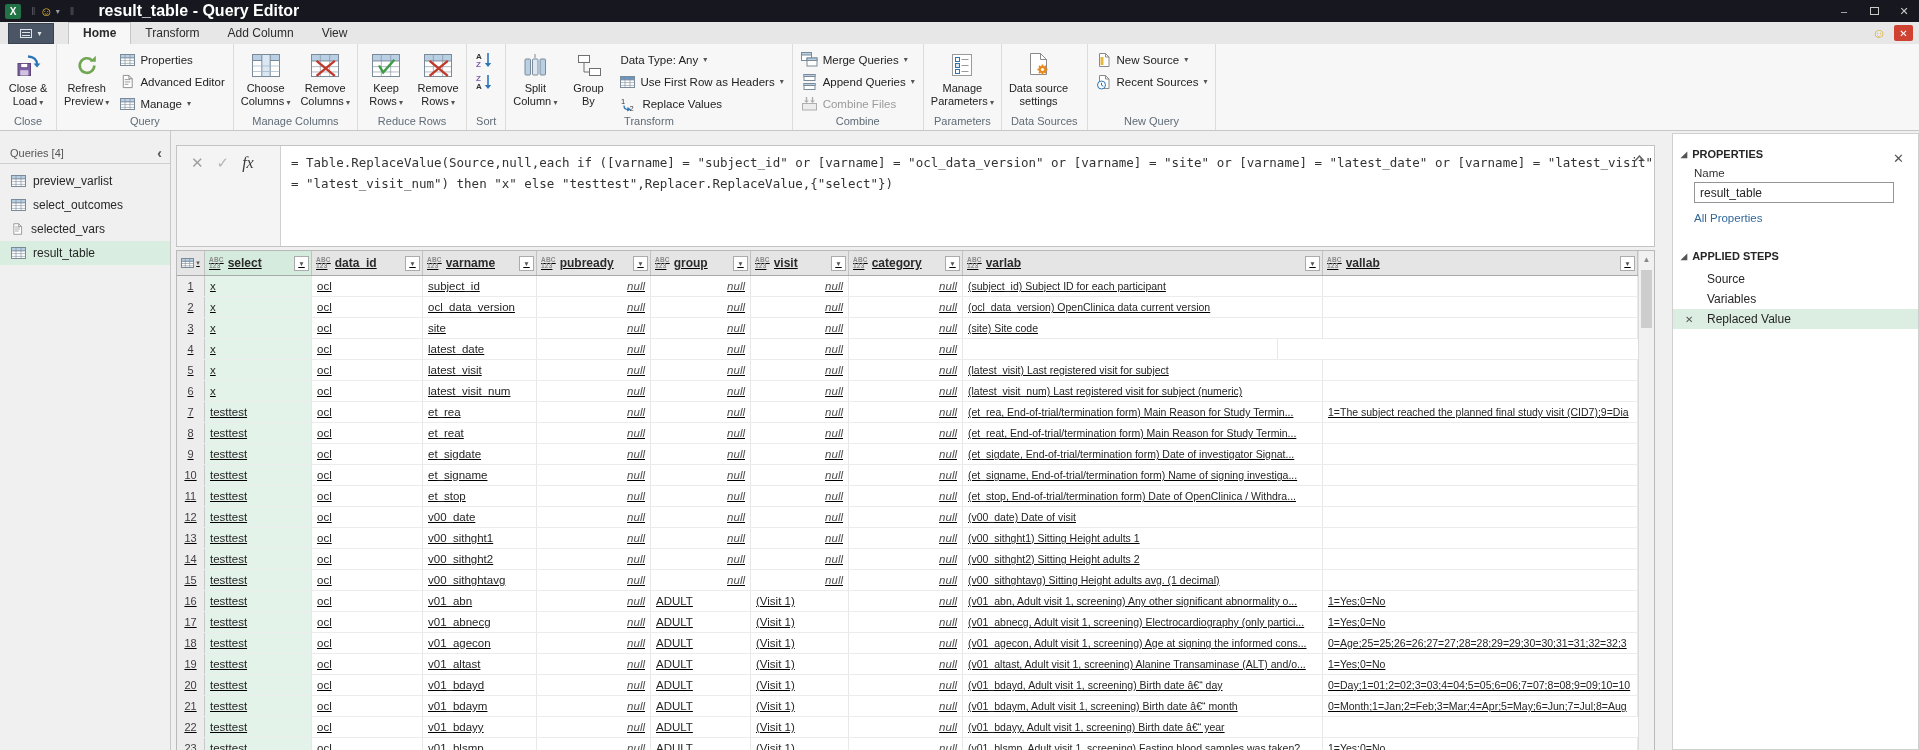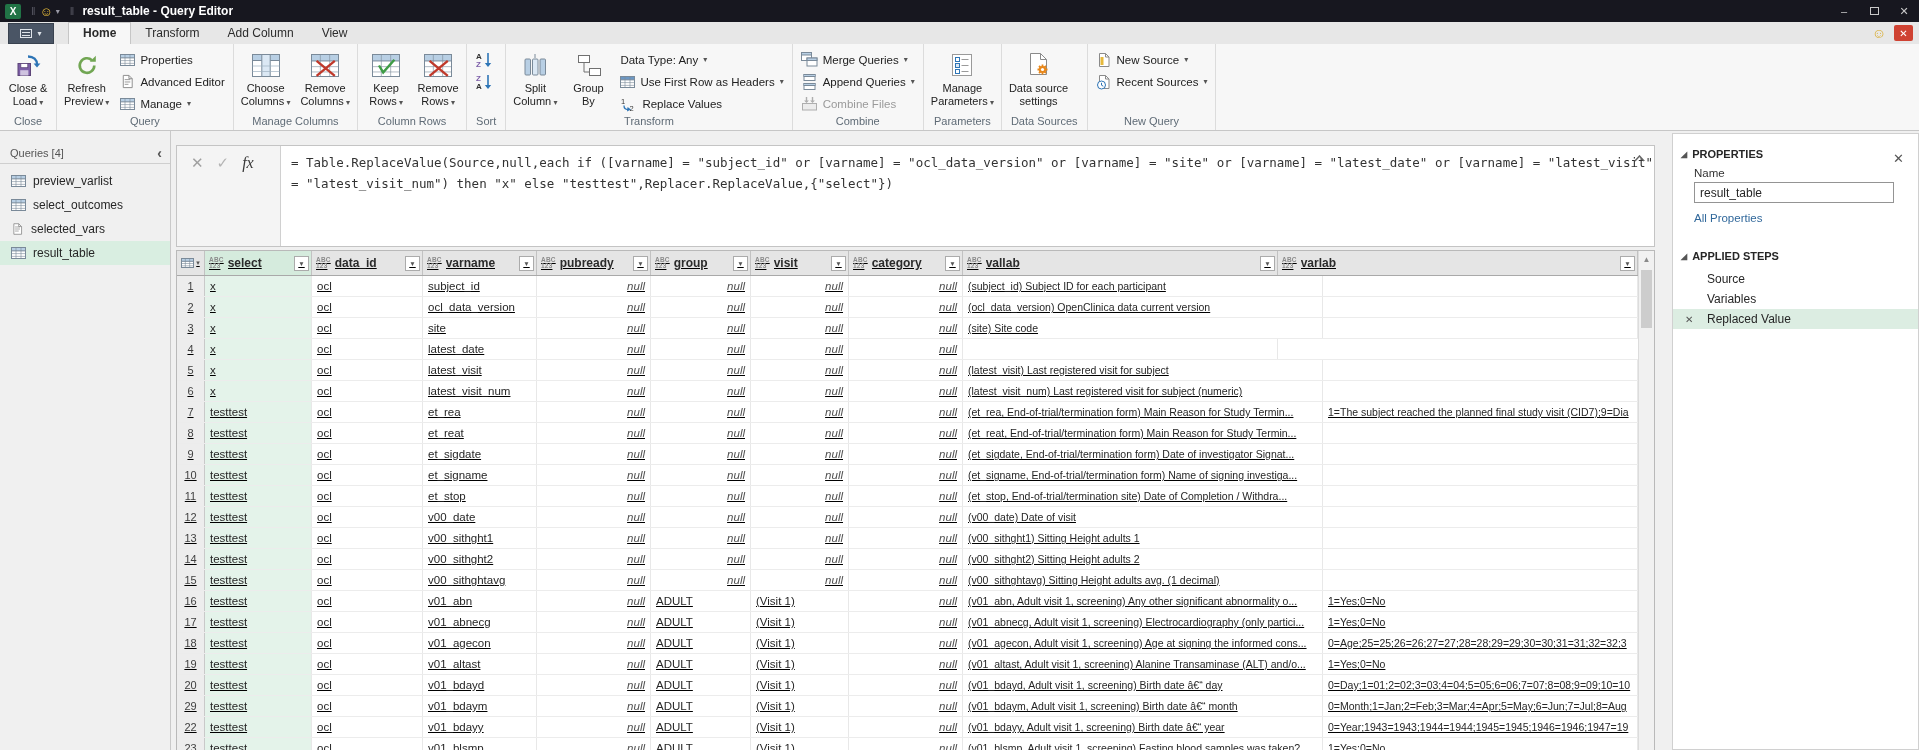--- a/index.html
+++ b/index.html
@@ -8,21 +8,21 @@
 
   
   .titlebar { position:absolute; left:0; top:0; width:1919px; height:22px;
               background:#17171f; color:#fff; display:flex; align-items:center; }
   .xl-icon { width:16px; height:15px; background:#217346; color:#fff; font-size:10px;
              font-weight:bold; display:flex; align-items:center; justify-content:center;
              margin:0 6px 0 5px; border-radius:2px; }
   .qat-sep { color:#5a5a66; font-size:11px; margin:0 4px; }
   .smiley { color:#f0c33c; font-size:13px; line-height:13px; }
   .qat-caret { color:#9a9aa6; font-size:8px; margin:0 6px 0 3px; }
-  .win-title { font-size:12px; font-weight:bold; color:#fff; margin-left:4px; }
+  .win-title { font-size:16px; font-weight:bold; color:#fff; margin-left:20px; }
   .win-btns { margin-left:auto; display:flex; height:22px; }
   .win-btn { width:30px; height:22px; display:flex; align-items:center; justify-content:center;
              color:#c9c9c9; font-size:11px; }
   .win-max-glyph { width:9px; height:8px; border:1px solid #c9c9c9; display:inline-block; }
 
   
   .tabrow { position:absolute; left:0; top:22px; width:1919px; height:22px;
             background:#e7e7e7; display:flex; align-items:flex-end; }
   .file-btn { width:46px; height:21px; margin:0 0 0 8px; background:#4a5565;
               border:1px solid #39424f; display:flex; align-items:center;
@@ -297,21 +297,21 @@
               <rect x="0.5" y="0.5" width="27" height="22" fill="#fff" stroke="#7a8a99"></rect>
               <rect x="0.5" y="0.5" width="27" height="6.44" fill="#b8cfe4" stroke="#7a8a99"></rect>
               <path d="M9.333333333333334 0.5V22.5 M18.666666666666668 0.5V22.5 M0.5 12.65H27.5 M0.5 17.94H27.5" stroke="#7a8a99" stroke-width="0.6" fill="none"></path>
               <path d="M5.6000000000000005 6.8999999999999995 L23.8 21.849999999999998 M23.8 6.8999999999999995 L5.6000000000000005 21.849999999999998" stroke="#c0392b" stroke-width="2.4" fill="none"></path>
             </svg>
           </div>
           <div class="blabel">Remove
 Rows<span class="caret"> ▾</span></div>
         </div>
       </div>
-      <div class="rgroup-label">Column Rows</div>
+      <div class="rgroup-label">Reduce Rows</div>
     </div>
     <div class="rgroup">
       <div class="rgroup-content">
         <div class="btn-stack">
           <div class="btn-small">
             <span>
               <svg width="18" height="17" viewBox="0 0 18 17">
                 <text x="1" y="8" font-size="8" font-weight="bold" fill="#333">A</text>
                 <text x="1" y="16" font-size="8" font-weight="bold" fill="#7b5ca8">Z</text>
                 <path d="M13 2v11" stroke="#2e75b6" stroke-width="1.6"></path>
@@ -620,36 +620,36 @@
         <span class="fbtn">▼</span>
       </div>
       <div class="hcell" style="width: 114px;">
         <span class="typ">
           <span>ABC</span>
           <span>123</span>
         </span>
         <span class="nm">category</span>
         <span class="fbtn">▼</span>
       </div>
+      <div class="hcell" style="width: 360px;">
+        <span class="typ">
+          <span>ABC</span>
+          <span>123</span>
+        </span>
+        <span class="nm">varlab</span>
+        <span class="fbtn">▼</span>
+      </div>
       <div class="hcell" style="width: 315px;">
         <span class="typ">
           <span>ABC</span>
           <span>123</span>
         </span>
         <span class="nm">vallab</span>
         <span class="fbtn">▼</span>
       </div>
-      <div class="hcell" style="width: 360px;">
-        <span class="typ">
-          <span>ABC</span>
-          <span>123</span>
-        </span>
-        <span class="nm">varlab</span>
-        <span class="fbtn">▼</span>
-      </div>
     </div>
   <div id="grows">
       <div class="grow">
         <div class="rnum">1</div>
         <div class="cell hl" style="width: 107px;">x</div>
         <div class="cell" style="width: 111px;">ocl</div>
         <div class="cell" style="width: 114px;">subject_id</div>
         <div class="cell nul" style="width: 114px;">null</div>
         <div class="cell nul" style="width: 100px;">null</div>
         <div class="cell nul" style="width: 98px;">null</div>
@@ -766,21 +766,21 @@
       </div>
       <div class="grow">
         <div class="rnum">11</div>
         <div class="cell hl" style="width: 107px;">testtest</div>
         <div class="cell" style="width: 111px;">ocl</div>
         <div class="cell" style="width: 114px;">et_stop</div>
         <div class="cell nul" style="width: 114px;">null</div>
         <div class="cell nul" style="width: 100px;">null</div>
         <div class="cell nul" style="width: 98px;">null</div>
         <div class="cell nul" style="width: 114px;">null</div>
-        <div class="cell lab" style="width: 360px;">(et_stop, End-of-trial/termination site) Date of Completion / Withdra...</div>
+        <div class="cell lab" style="width: 360px;">(et_stop, End-of-trial/termination form) Date of OpenClinica / Withdra...</div>
         <div class="cell lab" style="width: 315px;"></div>
       </div>
       <div class="grow">
         <div class="rnum">12</div>
         <div class="cell hl" style="width: 107px;">testtest</div>
         <div class="cell" style="width: 111px;">ocl</div>
         <div class="cell" style="width: 114px;">v00_date</div>
         <div class="cell nul" style="width: 114px;">null</div>
         <div class="cell nul" style="width: 100px;">null</div>
         <div class="cell nul" style="width: 98px;">null</div>
@@ -878,42 +878,41 @@
         <div class="cell" style="width: 111px;">ocl</div>
         <div class="cell" style="width: 114px;">v01_bdayd</div>
         <div class="cell nul" style="width: 114px;">null</div>
         <div class="cell" style="width: 100px;">ADULT</div>
         <div class="cell" style="width: 98px;">(Visit 1)</div>
         <div class="cell nul" style="width: 114px;">null</div>
         <div class="cell lab" style="width: 360px;">(v01_bdayd, Adult visit 1, screening) Birth date â€“ day</div>
         <div class="cell lab" style="width: 315px;">0=Day;1=01;2=02;3=03;4=04;5=05;6=06;7=07;8=08;9=09;10=10</div>
       </div>
       <div class="grow">
-        <div class="rnum">29</div>
+        <div class="rnum">21</div>
         <div class="cell hl" style="width: 107px;">testtest</div>
         <div class="cell" style="width: 111px;">ocl</div>
         <div class="cell" style="width: 114px;">v01_bdaym</div>
         <div class="cell nul" style="width: 114px;">null</div>
         <div class="cell" style="width: 100px;">ADULT</div>
         <div class="cell" style="width: 98px;">(Visit 1)</div>
         <div class="cell nul" style="width: 114px;">null</div>
         <div class="cell lab" style="width: 360px;">(v01_bdaym, Adult visit 1, screening) Birth date â€“ month</div>
         <div class="cell lab" style="width: 315px;">0=Month;1=Jan;2=Feb;3=Mar;4=Apr;5=May;6=Jun;7=Jul;8=Aug</div>
       </div>
       <div class="grow">
         <div class="rnum">22</div>
         <div class="cell hl" style="width: 107px;">testtest</div>
         <div class="cell" style="width: 111px;">ocl</div>
         <div class="cell" style="width: 114px;">v01_bdayy</div>
         <div class="cell nul" style="width: 114px;">null</div>
         <div class="cell" style="width: 100px;">ADULT</div>
         <div class="cell" style="width: 98px;">(Visit 1)</div>
         <div class="cell nul" style="width: 114px;">null</div>
         <div class="cell lab" style="width: 360px;">(v01_bdayy, Adult visit 1, screening) Birth date â€“ year</div>
-        <div class="cell lab" style="width: 315px;">0=Year;1943=1943;1944=1944;1945=1945;1946=1946;1947=19</div>
       </div>
       <div class="grow">
         <div class="rnum">23</div>
         <div class="cell hl" style="width: 107px;">testtest</div>
         <div class="cell" style="width: 111px;">ocl</div>
         <div class="cell" style="width: 114px;">v01_blsmp</div>
         <div class="cell nul" style="width: 114px;">null</div>
         <div class="cell" style="width: 100px;">ADULT</div>
         <div class="cell" style="width: 98px;">(Visit 1)</div>
         <div class="cell nul" style="width: 114px;">null</div>

